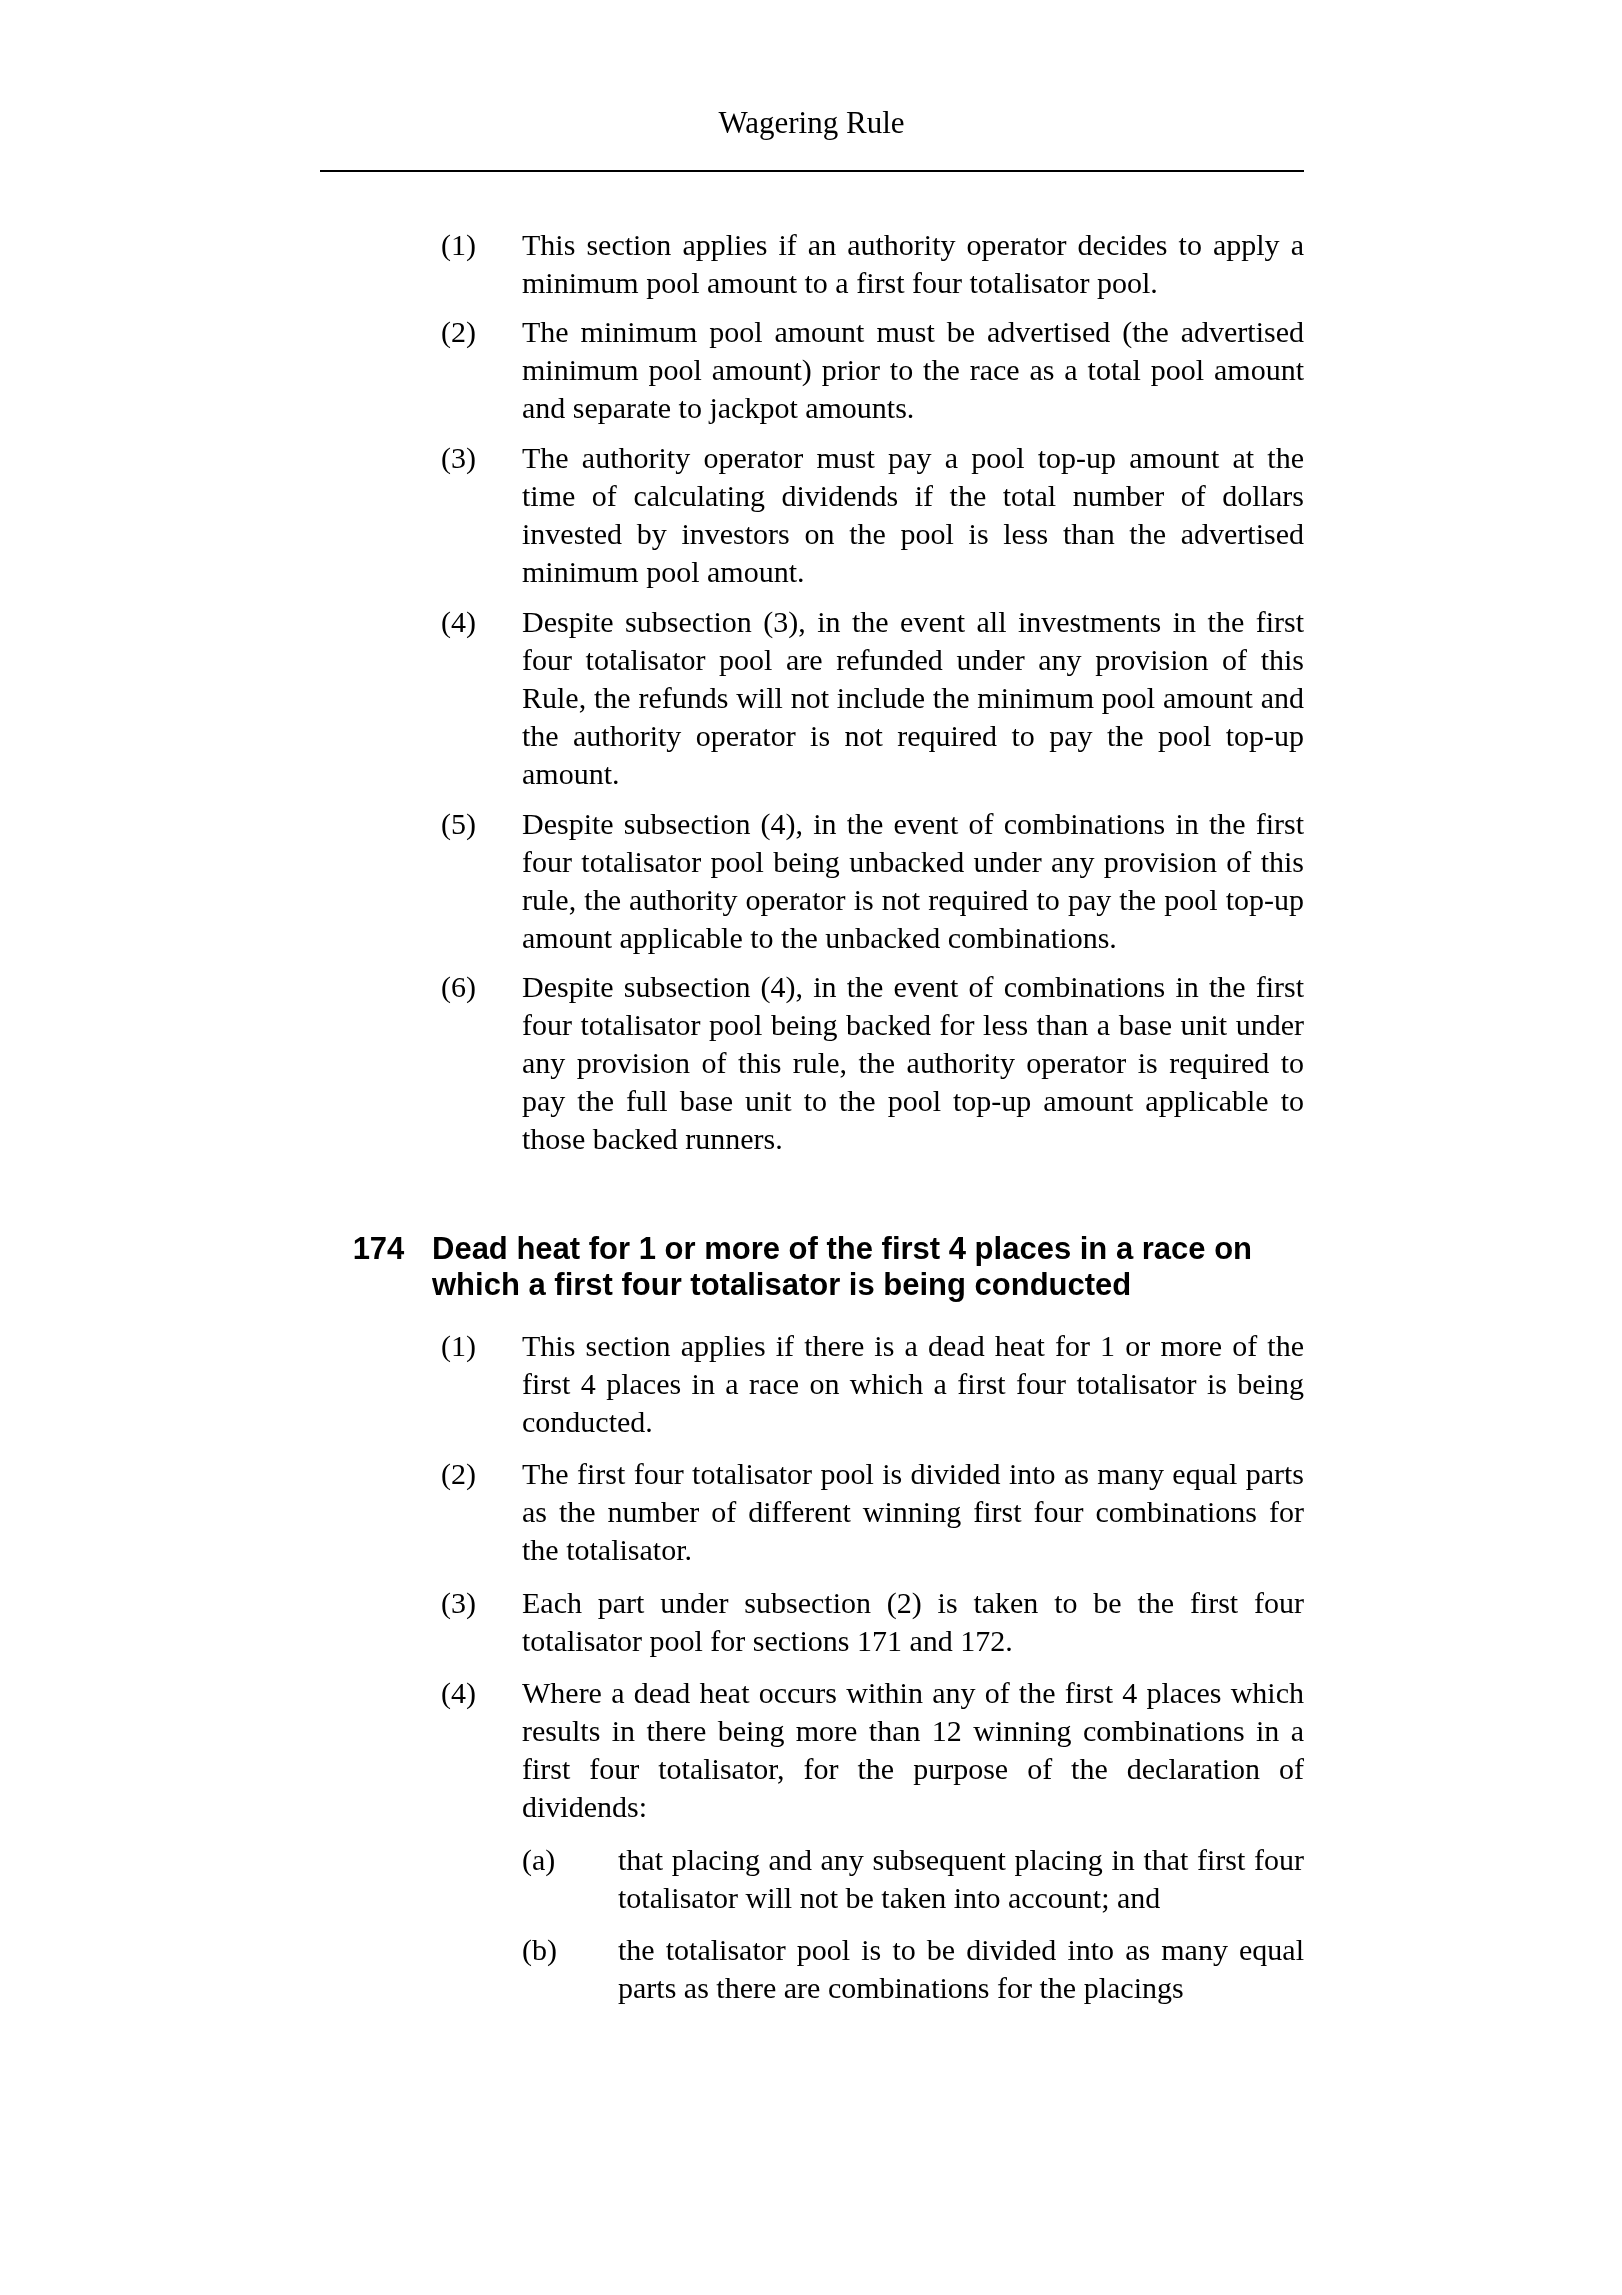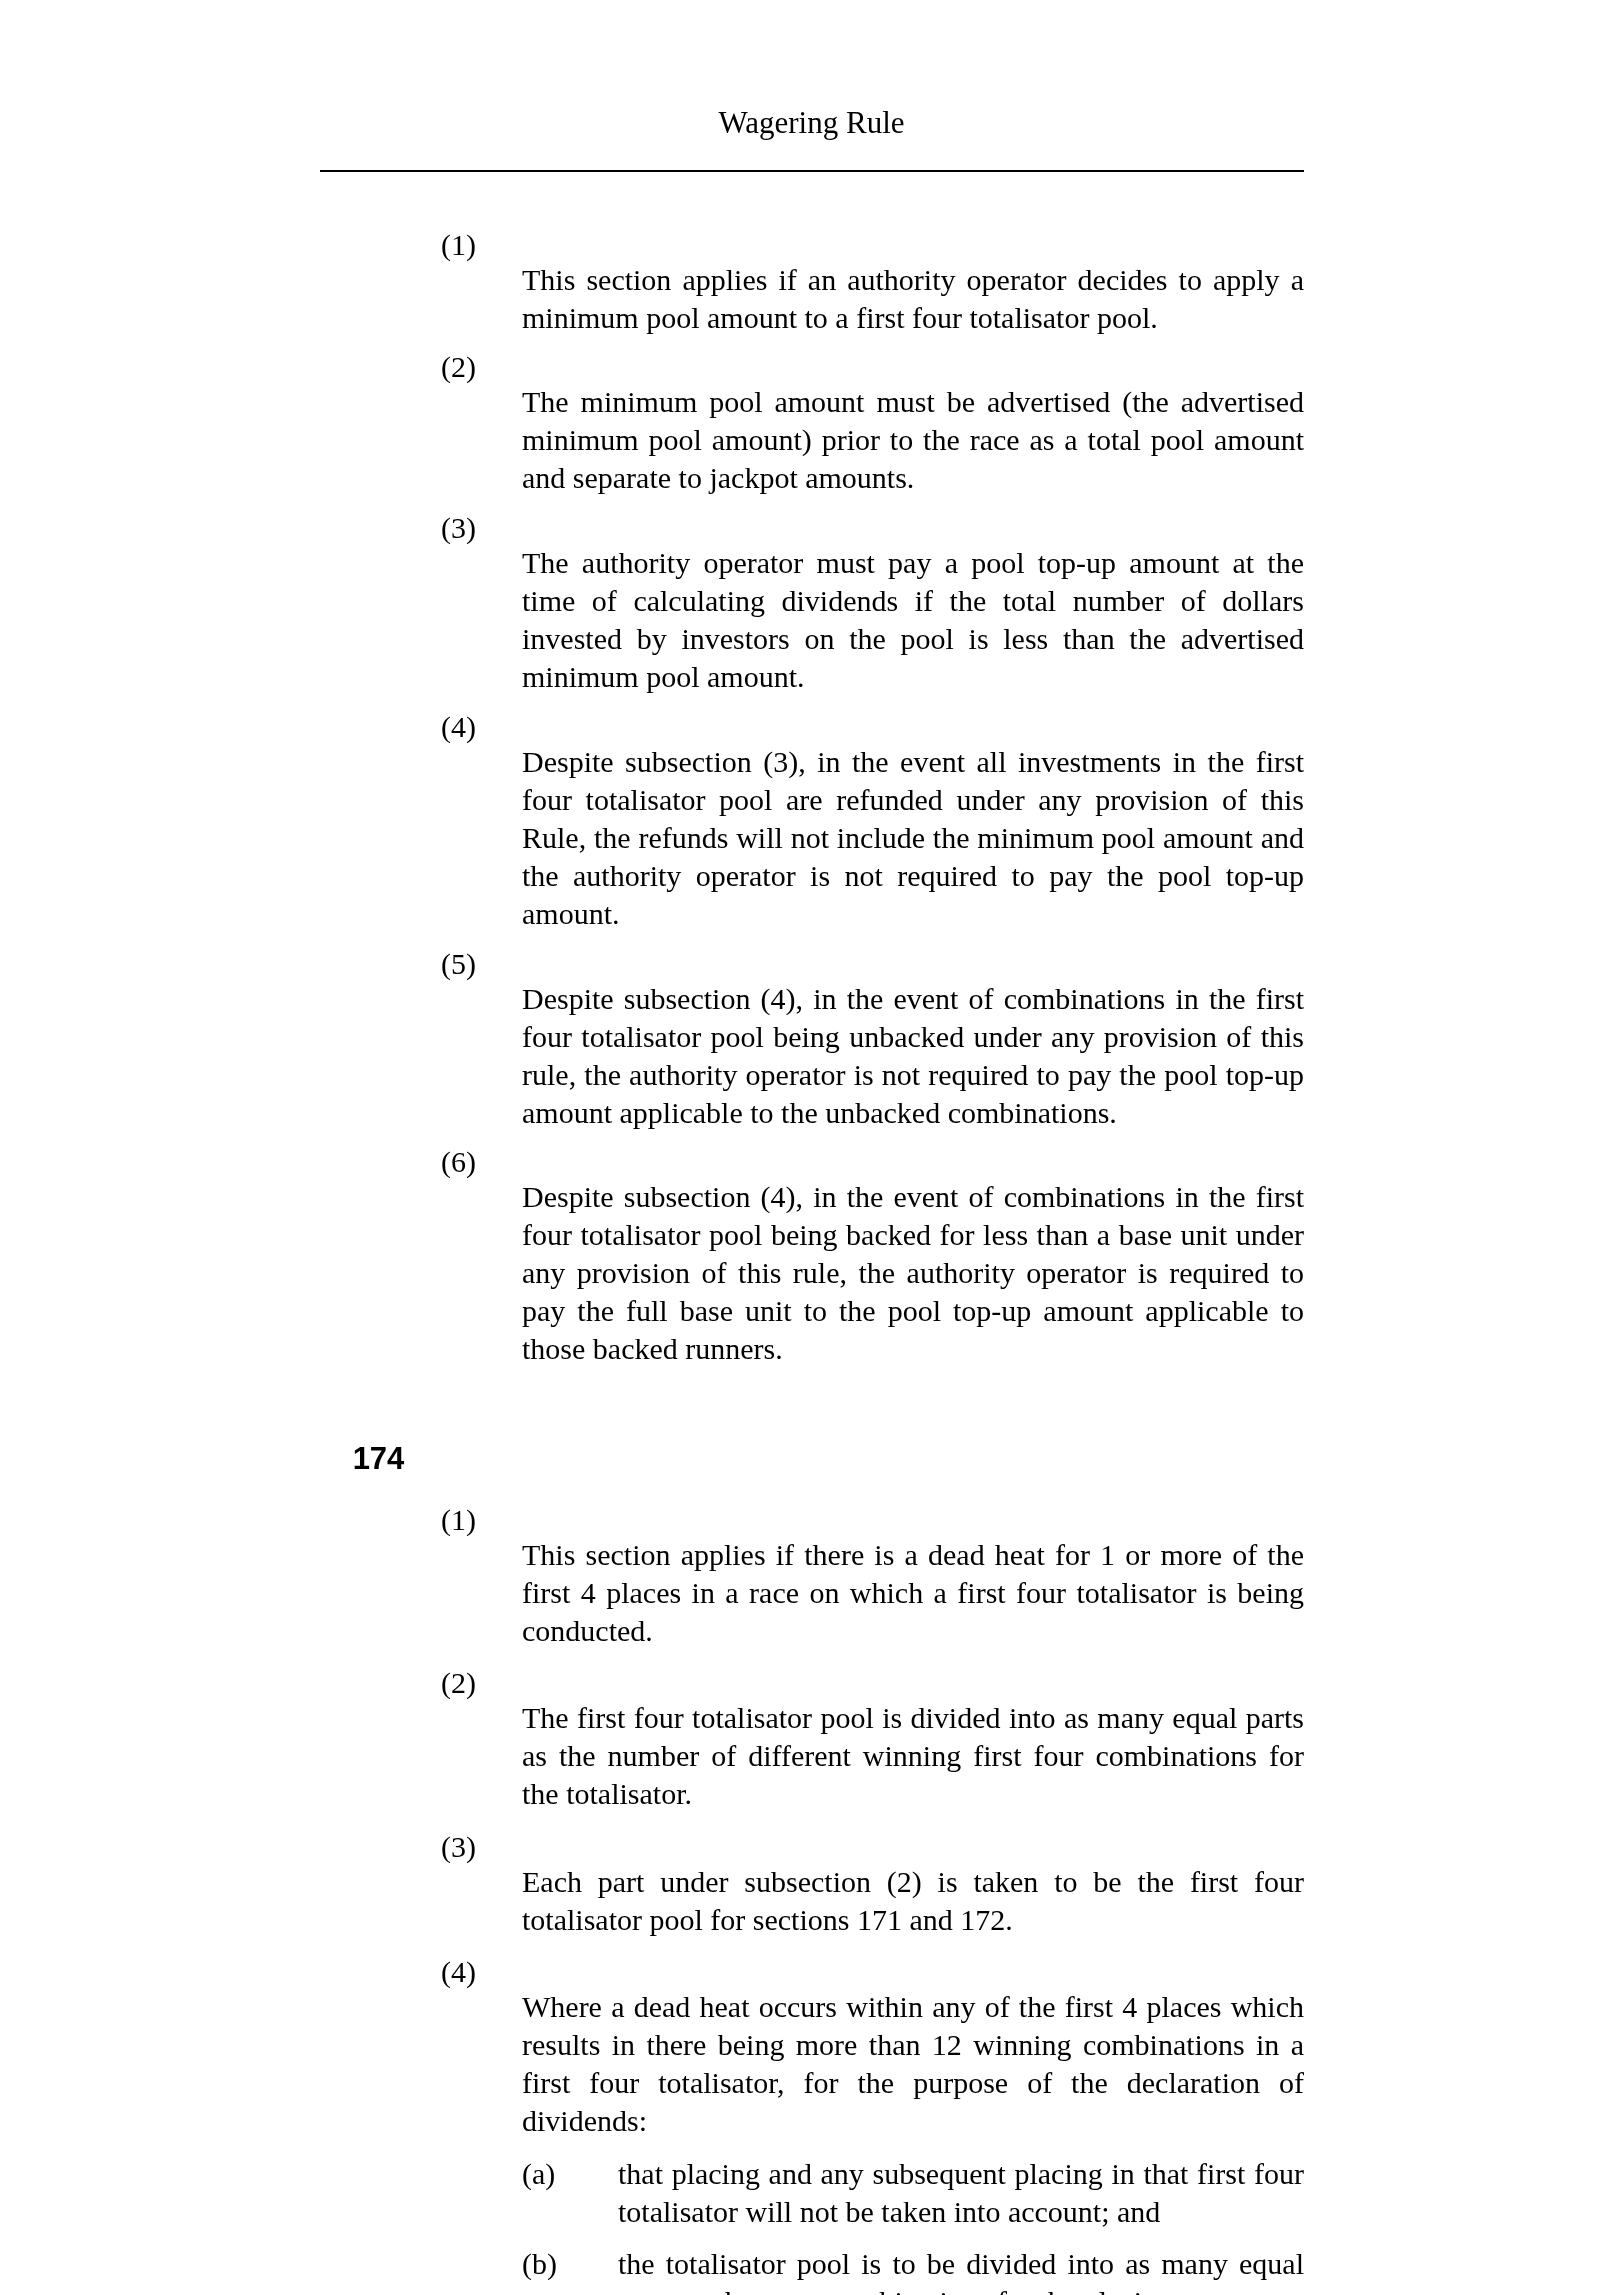--- a/index.html
+++ b/index.html
@@ -43,21 +43,21 @@
     display: flex;
     margin-top: 11.8px;
     padding-left: 116px;
   }
   .item.first-after-rule { margin-top: 54px; }
   .item-num {
     flex: none;
     width: 81px;
   }
   .item-body { flex: 1; min-width: 0; }
-  .item-text { text-align: justify; margin-top: 35px; }
+  .item-text { text-align: justify; }
   
   .section-head {
     display: flex;
     margin-top: 73px;
     font-family: "Liberation Sans", sans-serif;
     font-weight: bold;
     font-size: 31px;
     line-height: 36px;
   }
   .section-num {
@@ -129,20 +129,21 @@
       <div class="item">
         <div class="item-num">(6)</div>
         <div class="item-body">
             <div class="item-text">Despite subsection (4), in the event of combinations in the first four totalisator pool being backed for less than a base unit under any provision of this rule, the authority operator is required to pay the full base unit to the pool top-up amount applicable to those backed runners.</div>
           </div>
       </div>
     </div>
 
     <div class="section-head">
       <div class="section-num">174</div>
+      <div class="section-heading">Dead heat for 1 or more of the first 4 places in a race on which a first four totalisator is being conducted</div>
     </div>
 
     <div class="section-items">
       <div class="item first-of-section">
         <div class="item-num">(1)</div>
         <div class="item-body">
             <div class="item-text">This section applies if there is a dead heat for 1 or more of the first 4 places in a race on which a first four totalisator is being conducted.</div>
           </div>
       </div>
       <div class="item">

